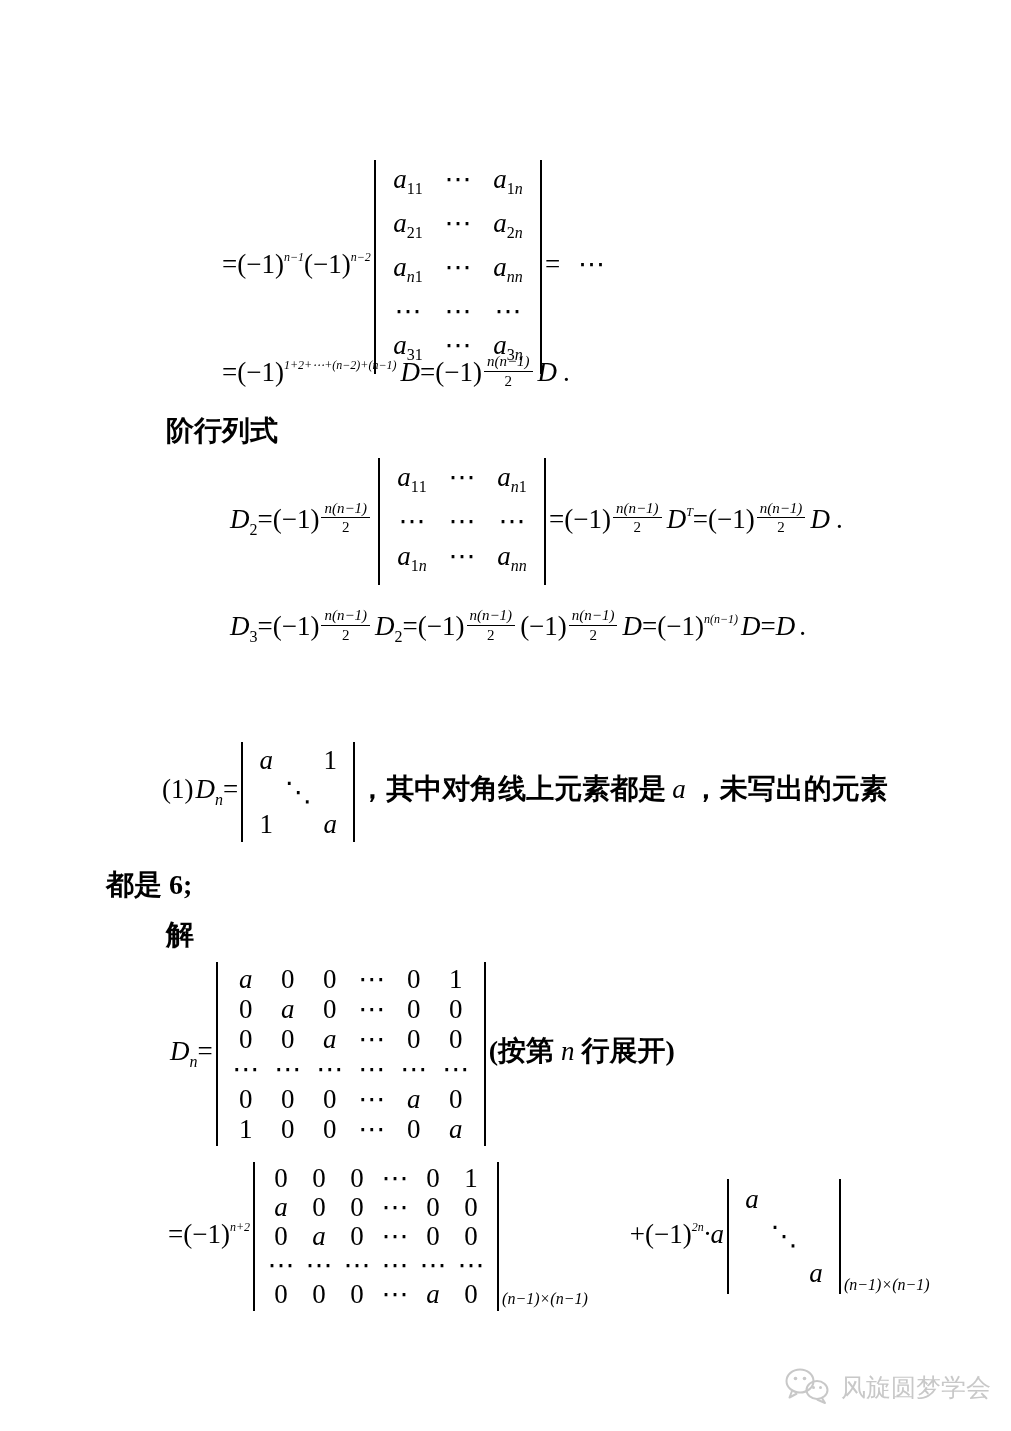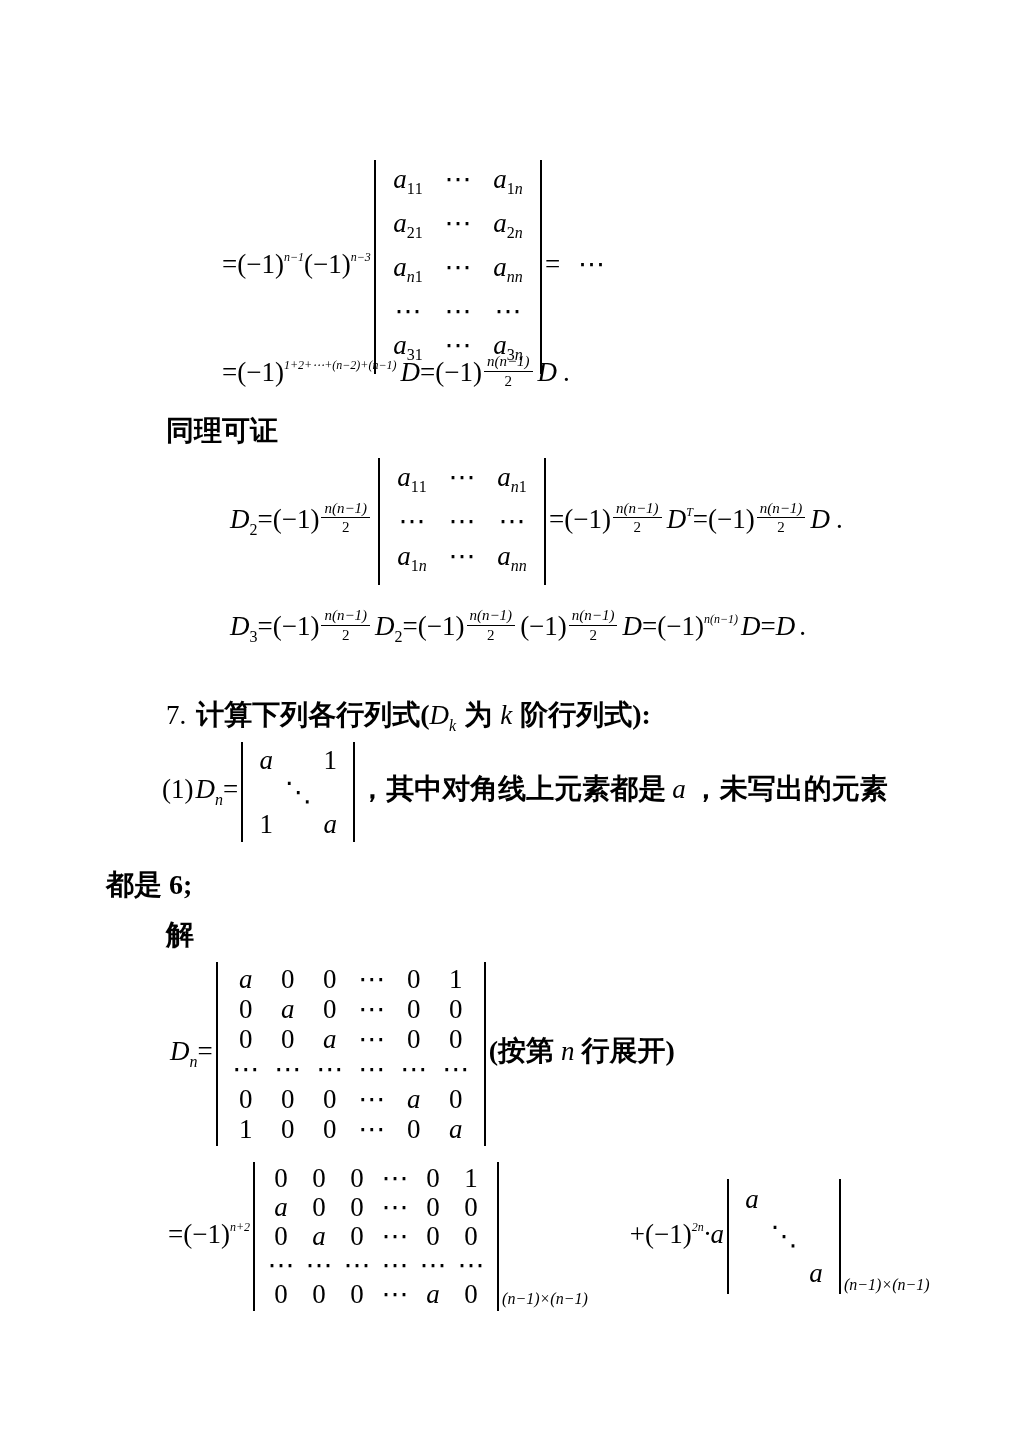--- a/index.html
+++ b/index.html
@@ -34,21 +34,21 @@
   .corner{display:inline-block;font-size:16px;font-style:italic}
   .footer{display:flex;align-items:center;gap:10px;color:#c8c8c8;font-size:25px}
   .footer svg{display:block}
 </style>
 </head>
 <body>
 
 <div class="page">
 
   <div class="abs m" style="top:160px;left:222px">
-    <span>=(−1)</span><span class="sup it">n−1</span><span>(−1)</span><span class="sup it">n−3</span><span class="det lh34 w50">
+    <span>=(−1)</span><span class="sup it">n−1</span><span>(−1)</span><span class="sup it">n−2</span><span class="det lh34 w50">
         <div class="mrow">
           <span class="mcell"><span class="it">a</span><span class="msub">1</span><span class="msub">1</span></span>
           <span class="mcell"><span>⋯</span></span>
           <span class="mcell"><span class="it">a</span><span class="msub">1</span><span class="msub it">n</span></span>
         </div>
         <div class="mrow">
           <span class="mcell"><span class="it">a</span><span class="msub">2</span><span class="msub">1</span></span>
           <span class="mcell"><span>⋯</span></span>
           <span class="mcell"><span class="it">a</span><span class="msub">2</span><span class="msub it">n</span></span>
         </div>
@@ -70,21 +70,21 @@
       </span><span>=</span><span style="margin-left:18px">⋯</span>
   </div>
 
   <div class="abs m" style="top:352px;left:222px">
     <span>=(−1)</span><span class="sup it">1+2+⋯+(n−2)+(n−1)</span><span class="it" style="margin-left:4px">D</span><span>=(−1)</span><span class="supfrac">
         <span class="fnum">n(n−1)</span>
         <span class="fden">2</span>
       </span><span class="it">D</span><span style="margin-left:6px">.</span>
   </div>
 
-  <div class="abs cjk" style="top:412px;left:166px">同理可证</div>
+  <div class="abs cjk" style="top:412px;left:166px">阶行列式</div>
 
   <div class="abs m" style="top:458px;left:230px">
     <span class="it">D</span><span class="subsc">2</span><span>=(−1)</span><span class="supfrac">
         <span class="fnum">n(n−1)</span>
         <span class="fden">2</span>
       </span><span class="det lh35 w50">
         <div class="mrow">
           <span class="mcell"><span class="it">a</span><span class="msub">1</span><span class="msub">1</span></span>
           <span class="mcell"><span>⋯</span></span>
           <span class="mcell"><span class="it">a</span><span class="msub it">n</span><span class="msub">1</span></span>
@@ -114,23 +114,20 @@
         <span class="fden">2</span>
       </span><span class="it">D</span><span class="subsc">2</span><span>=(−1)</span><span class="supfrac">
         <span class="fnum">n(n−1)</span>
         <span class="fden">2</span>
       </span><span>(−1)</span><span class="supfrac">
         <span class="fnum">n(n−1)</span>
         <span class="fden">2</span>
       </span><span class="it">D</span><span>=(−1)</span><span class="sup it">n(n−1)</span><span class="it" style="margin-left:3px">D</span><span>=</span><span class="it">D</span><span style="margin-left:4px">.</span>
   </div>
 
-  <div class="abs m" style="top:696px;left:166px">
-    <span>7.</span><span class="cjk" style="margin-left:10px">计算下列各行列式(</span><span class="it">D</span><span class="subsc it">k</span><span class="cjk" style="margin:0 8px">为</span><span class="it">k</span><span class="cjk" style="margin-left:8px">阶行列式):</span>
-  </div>
 
   <div class="abs m" style="top:742px;left:162px">
     <span>(1)</span><span class="it" style="margin-left:2px">D</span><span class="subsc it">n</span><span>=</span><span class="det lh32 w32">
         <div class="mrow">
           <span class="mcell"><span class="it">a</span></span>
           <span class="mcell"><span></span></span>
           <span class="mcell"><span>1</span></span>
         </div>
         <div class="mrow">
           <span class="mcell"><span></span></span>
@@ -262,14 +259,29 @@
           <div class="mrow">
             <span class="mcell"><span></span></span>
             <span class="mcell"><span></span></span>
             <span class="mcell"><span class="it">a</span></span>
           </div>
         </span>
         <span class="corner" style="transform:translateY(48px)">(n−1)×(n−1)</span>
       </span>
   </div>
 
+  <div class="abs footer" style="top:1366px;left:783px">
+    <span>
+        <svg width="48" height="42" viewBox="0 0 48 42">
+      <ellipse cx="17" cy="15" rx="13.5" ry="11.5" fill="none" stroke="#c8c8c8" stroke-width="2"></ellipse>
+      <path d="M9 25 L6.5 31.5 L14 27.5" fill="none" stroke="#c8c8c8" stroke-width="2" stroke-linejoin="round"></path>
+      <circle cx="12.5" cy="12.5" r="1.8" fill="#c8c8c8"></circle>
+      <circle cx="21.5" cy="12.5" r="1.8" fill="#c8c8c8"></circle>
+      <ellipse cx="34" cy="24" rx="10.5" ry="9" fill="none" stroke="#c8c8c8" stroke-width="2"></ellipse>
+      <circle cx="30.5" cy="21.5" r="1.5" fill="#c8c8c8"></circle>
+      <circle cx="37.5" cy="21.5" r="1.5" fill="#c8c8c8"></circle>
+      <path d="M39 32 L42 37 L34 33.5" fill="none" stroke="#c8c8c8" stroke-width="2" stroke-linejoin="round"></path>
+    </svg>
+      </span>
+    <span>风旋圆梦学会</span>
+  </div>
 
 </div>
 
 </body></html>

